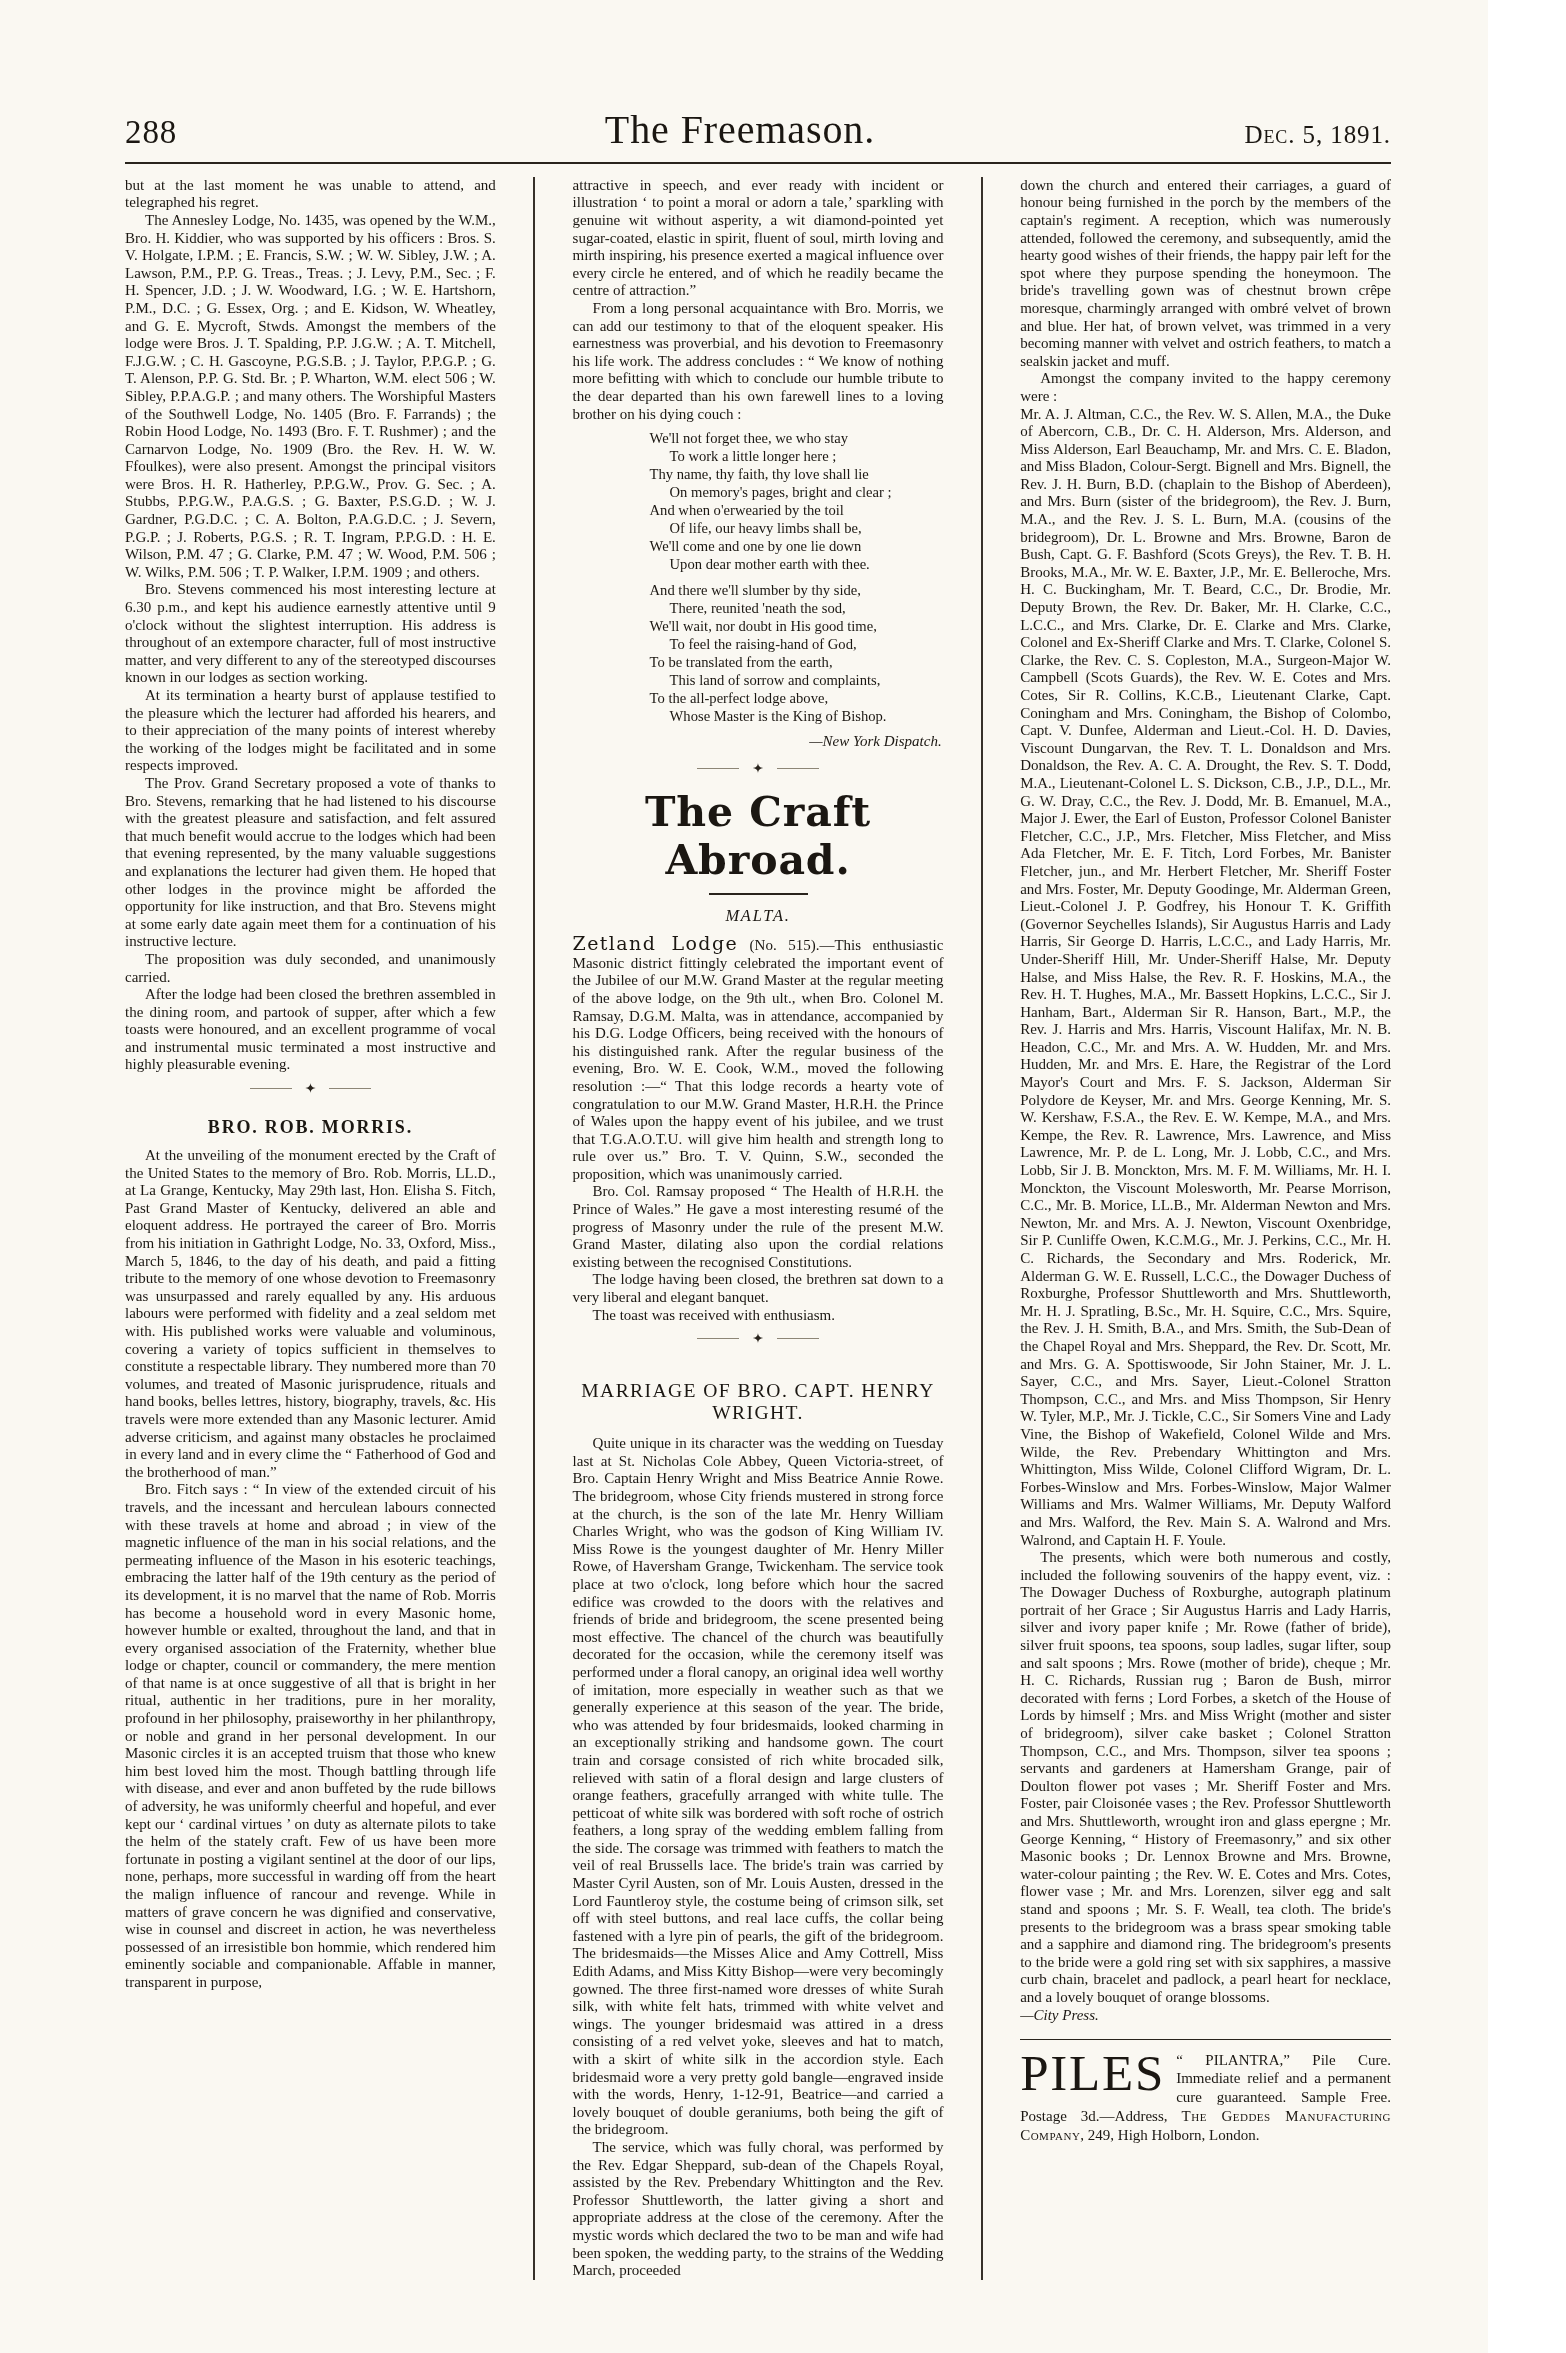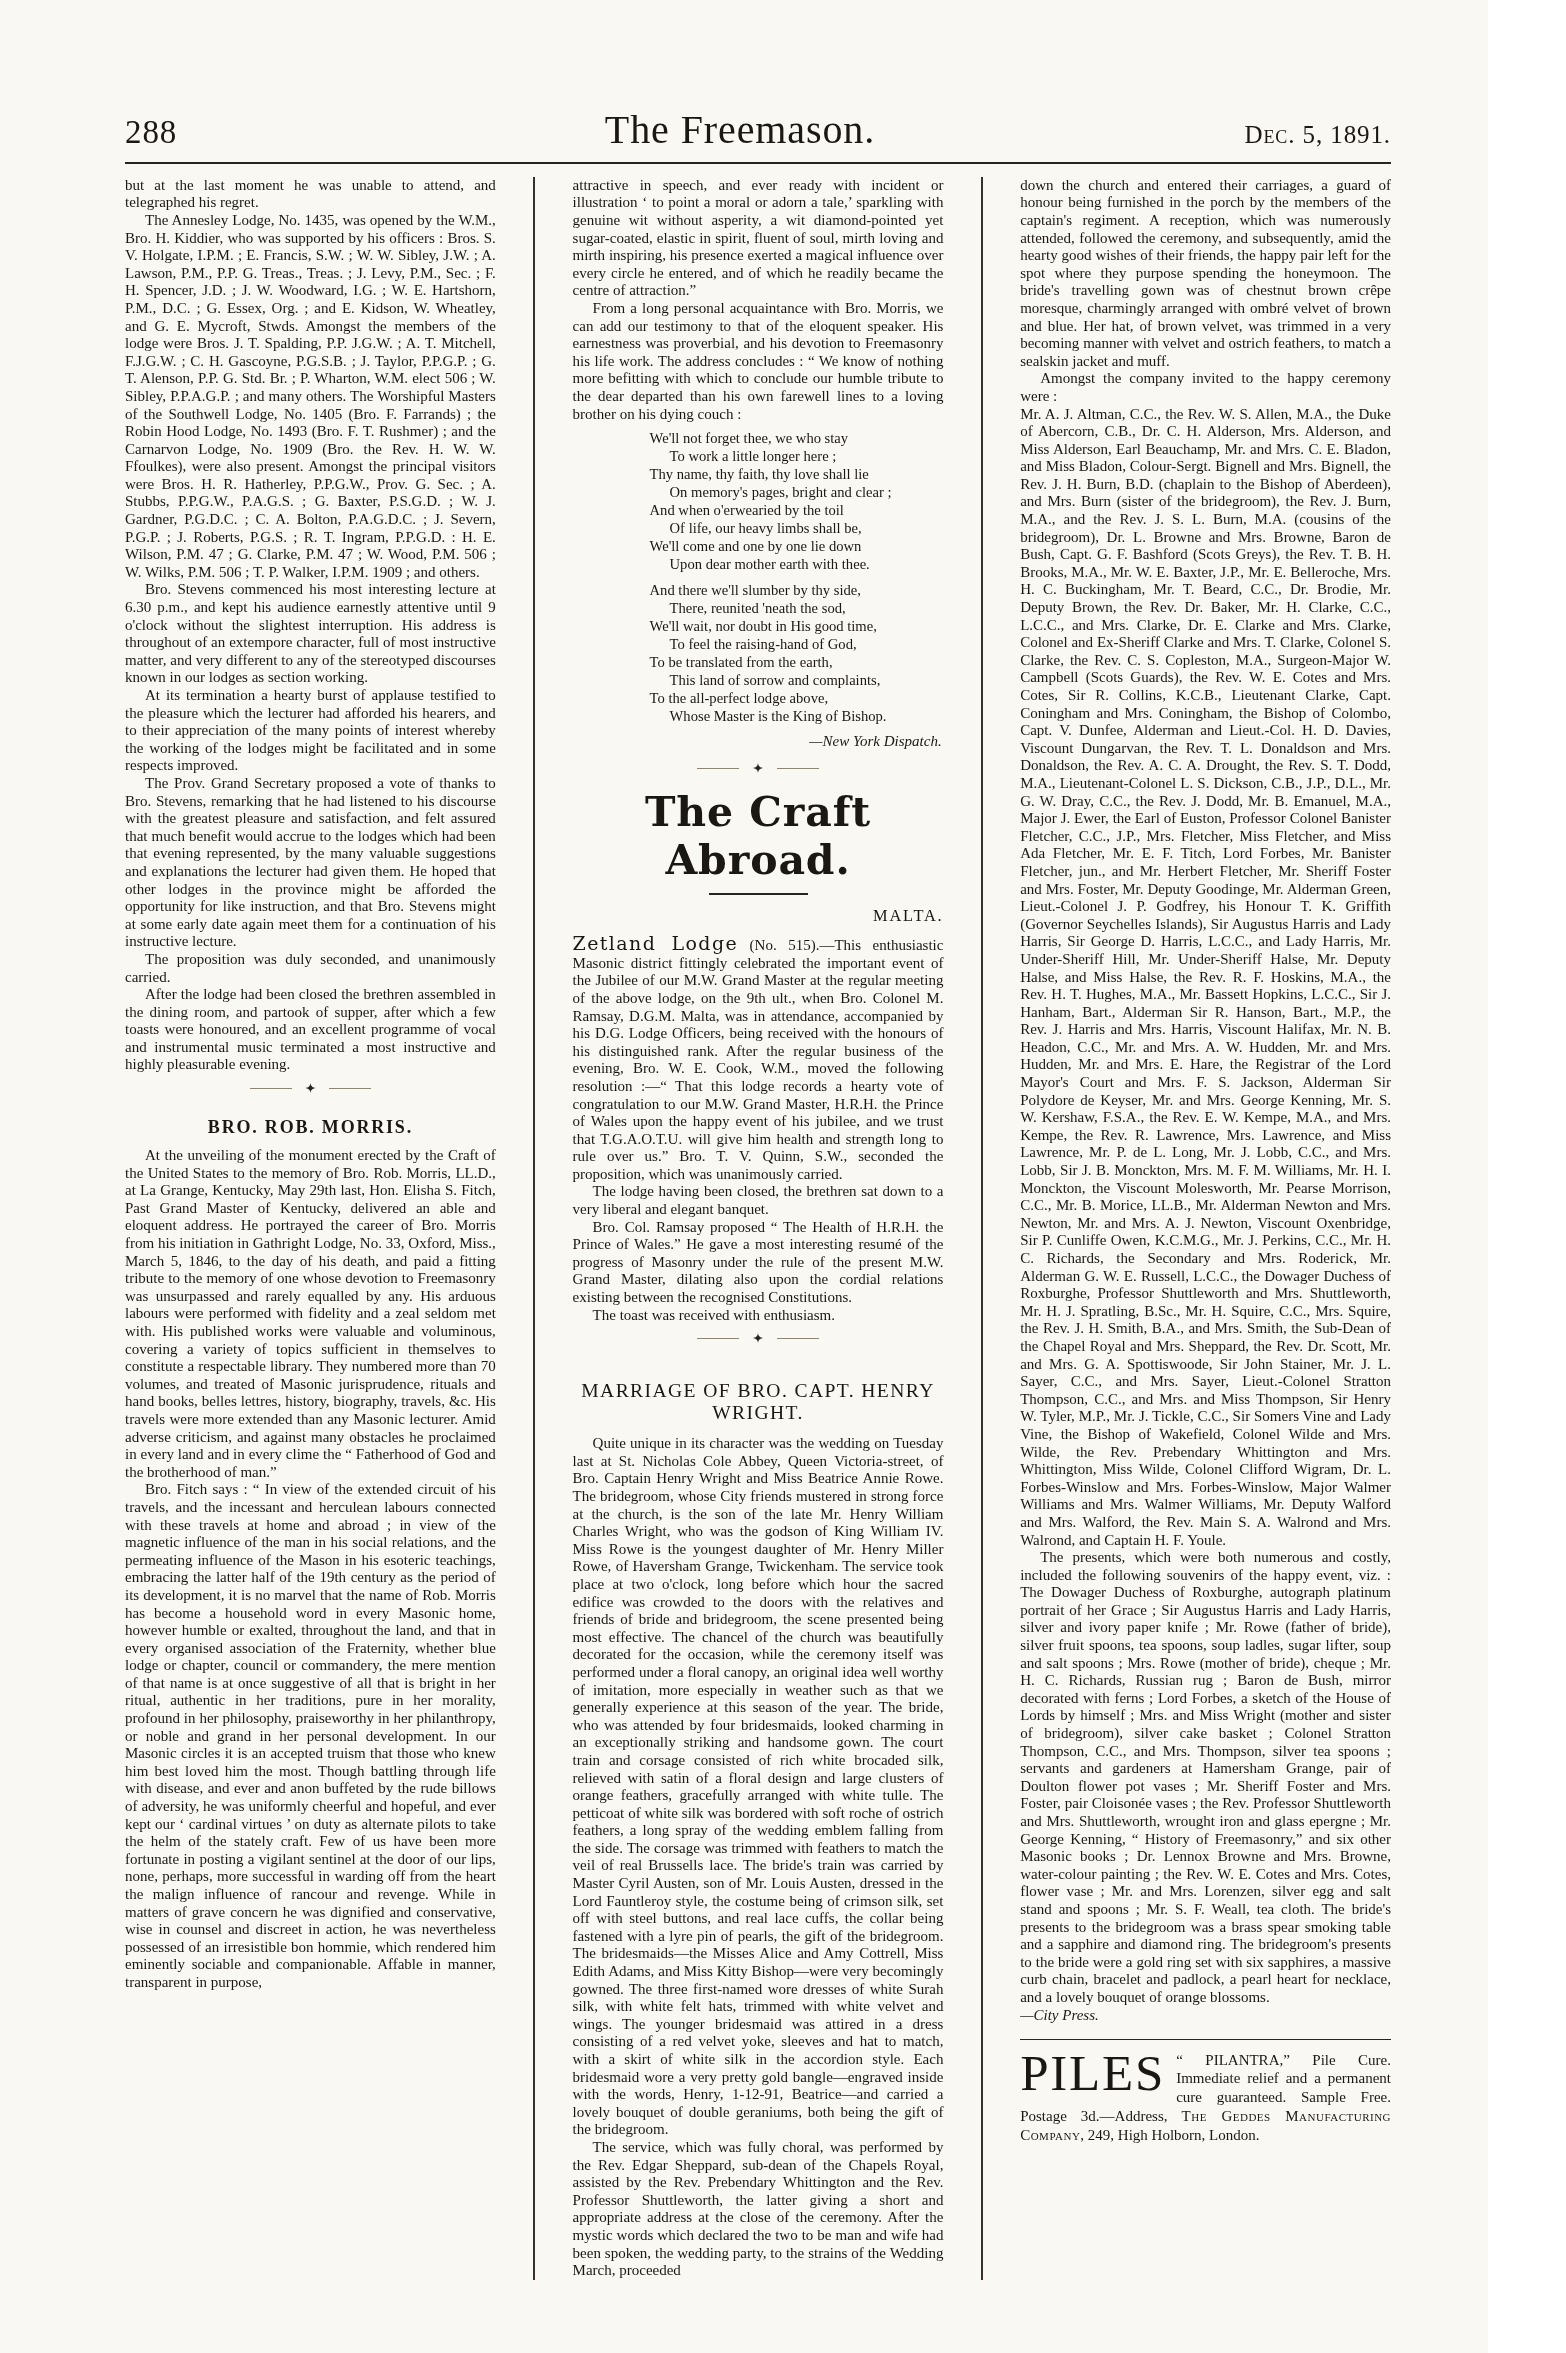--- a/index.html
+++ b/index.html
@@ -52,21 +52,21 @@
   .craft-head{
     text-align:center;
     font-family:"DejaVu Serif", serif;
     font-weight:bold;
     font-size:41px;
     letter-spacing:0.9px;
     margin:5.5px 0 0 0;
   }
   .short-rule{width:99px;border-top:2.7px solid #29241d;margin:9px auto 11px auto;}
   .malta{
-    text-align:right;font-size:16.4px;letter-spacing:1.8px;
+    text-align:center;font-style:italic;font-size:16.4px;letter-spacing:1.8px;
     margin:0 0 9px 0;
   }
   .lodge-lead{
     font-family:"DejaVu Serif", serif;
     font-size:19px;letter-spacing:1.4px;
   }
 
   .poem{margin:5.5px 0 1.8px 77px;}
   .poem-line{
     font-size:14.6px;line-height:18px;white-space:nowrap;
@@ -159,22 +159,22 @@
         <span class="dash"></span>
           <span class="dia">✦</span>
           <span class="dash"></span>
       </div>
 
       <h1 class="craft-head">The Craft Abroad.</h1>
       <div class="short-rule"></div>
       <div class="malta">MALTA.</div>
 
       <p class="t noind"><span class="lodge-lead">Zetland Lodge</span><span> (No. 515).—This enthusiastic Masonic district fittingly celebrated the important event of the Jubilee of our M.W. Grand Master at the regular meeting of the above lodge, on the 9th ult., when Bro. Colonel M. Ramsay, D.G.M. Malta, was in attendance, accompanied by his D.G. Lodge Officers, being received with the honours of his distinguished rank.  After the regular business of the evening, Bro. W. E. Cook, W.M., moved the following resolution :—“ That this lodge records a hearty vote of congratulation to our M.W. Grand Master, H.R.H. the Prince of Wales upon the happy event of his jubilee, and we trust that T.G.A.O.T.U. will give him health and strength long to rule over us.”  Bro. T. V. Quinn, S.W., seconded the proposition, which was unanimously carried.</span></p>
+      <p class="t">Bro. Col. Ramsay proposed “ The Health of H.R.H. the Prince of Wales.”  He gave a most interesting resumé of the progress of Masonry under the rule of the present M.W. Grand Master, dilating also upon the cordial relations existing between the recognised Constitutions.</p>
       <p class="t">The lodge having been closed, the brethren sat down to a very liberal and elegant banquet.</p>
-      <p class="t">Bro. Col. Ramsay proposed “ The Health of H.R.H. the Prince of Wales.”  He gave a most interesting resumé of the progress of Masonry under the rule of the present M.W. Grand Master, dilating also upon the cordial relations existing between the recognised Constitutions.</p>
       <p class="t">The toast was received with enthusiasm.</p>
 
       <div class="divider">
         <span class="dash"></span>
           <span class="dia">✦</span>
           <span class="dash"></span>
       </div>
 
       <h2 class="h-marriage">MARRIAGE OF BRO. CAPT. HENRY WRIGHT.</h2>
       <p class="t">Quite unique in its character was the wedding on Tuesday last at St. Nicholas Cole Abbey, Queen Victoria-street, of Bro. Captain Henry Wright and Miss Beatrice Annie Rowe.  The bridegroom, whose City friends mustered in strong force at the church, is the son of the late Mr. Henry William Charles Wright, who was the godson of King William IV.  Miss Rowe is the youngest daughter of Mr. Henry Miller Rowe, of Haversham Grange, Twickenham.  The service took place at two o'clock, long before which hour the sacred edifice was crowded to the doors with the relatives and friends of bride and bridegroom, the scene presented being most effective.  The chancel of the church was beautifully decorated for the occasion, while the ceremony itself was performed under a floral canopy, an original idea well worthy of imitation, more especially in weather such as that we generally experience at this season of the year.  The bride, who was attended by four bridesmaids, looked charming in an exceptionally striking and handsome gown.  The court train and corsage consisted of rich white brocaded silk, relieved with satin of a floral design and large clusters of orange feathers, gracefully arranged with white tulle.  The petticoat of white silk was bordered with soft roche of ostrich feathers, a long spray of the wedding emblem falling from the side.  The corsage was trimmed with feathers to match the veil of real Brussells lace.  The bride's train was carried by Master Cyril Austen, son of Mr. Louis Austen, dressed in the Lord Fauntleroy style, the costume being of crimson silk, set off with steel buttons, and real lace cuffs, the collar being fastened with a lyre pin of pearls, the gift of the bridegroom.  The bridesmaids—the Misses Alice and Amy Cottrell, Miss Edith Adams, and Miss Kitty Bishop—were very becomingly gowned.  The three first-named wore dresses of white Surah silk, with white felt hats, trimmed with white velvet and wings.  The younger bridesmaid was attired in a dress consisting of a red velvet yoke, sleeves and hat to match, with a skirt of white silk in the accordion style.  Each bridesmaid wore a very pretty gold bangle—engraved inside with the words, Henry, 1-12-91, Beatrice—and carried a lovely bouquet of double geraniums, both being the gift of the bridegroom.</p>

